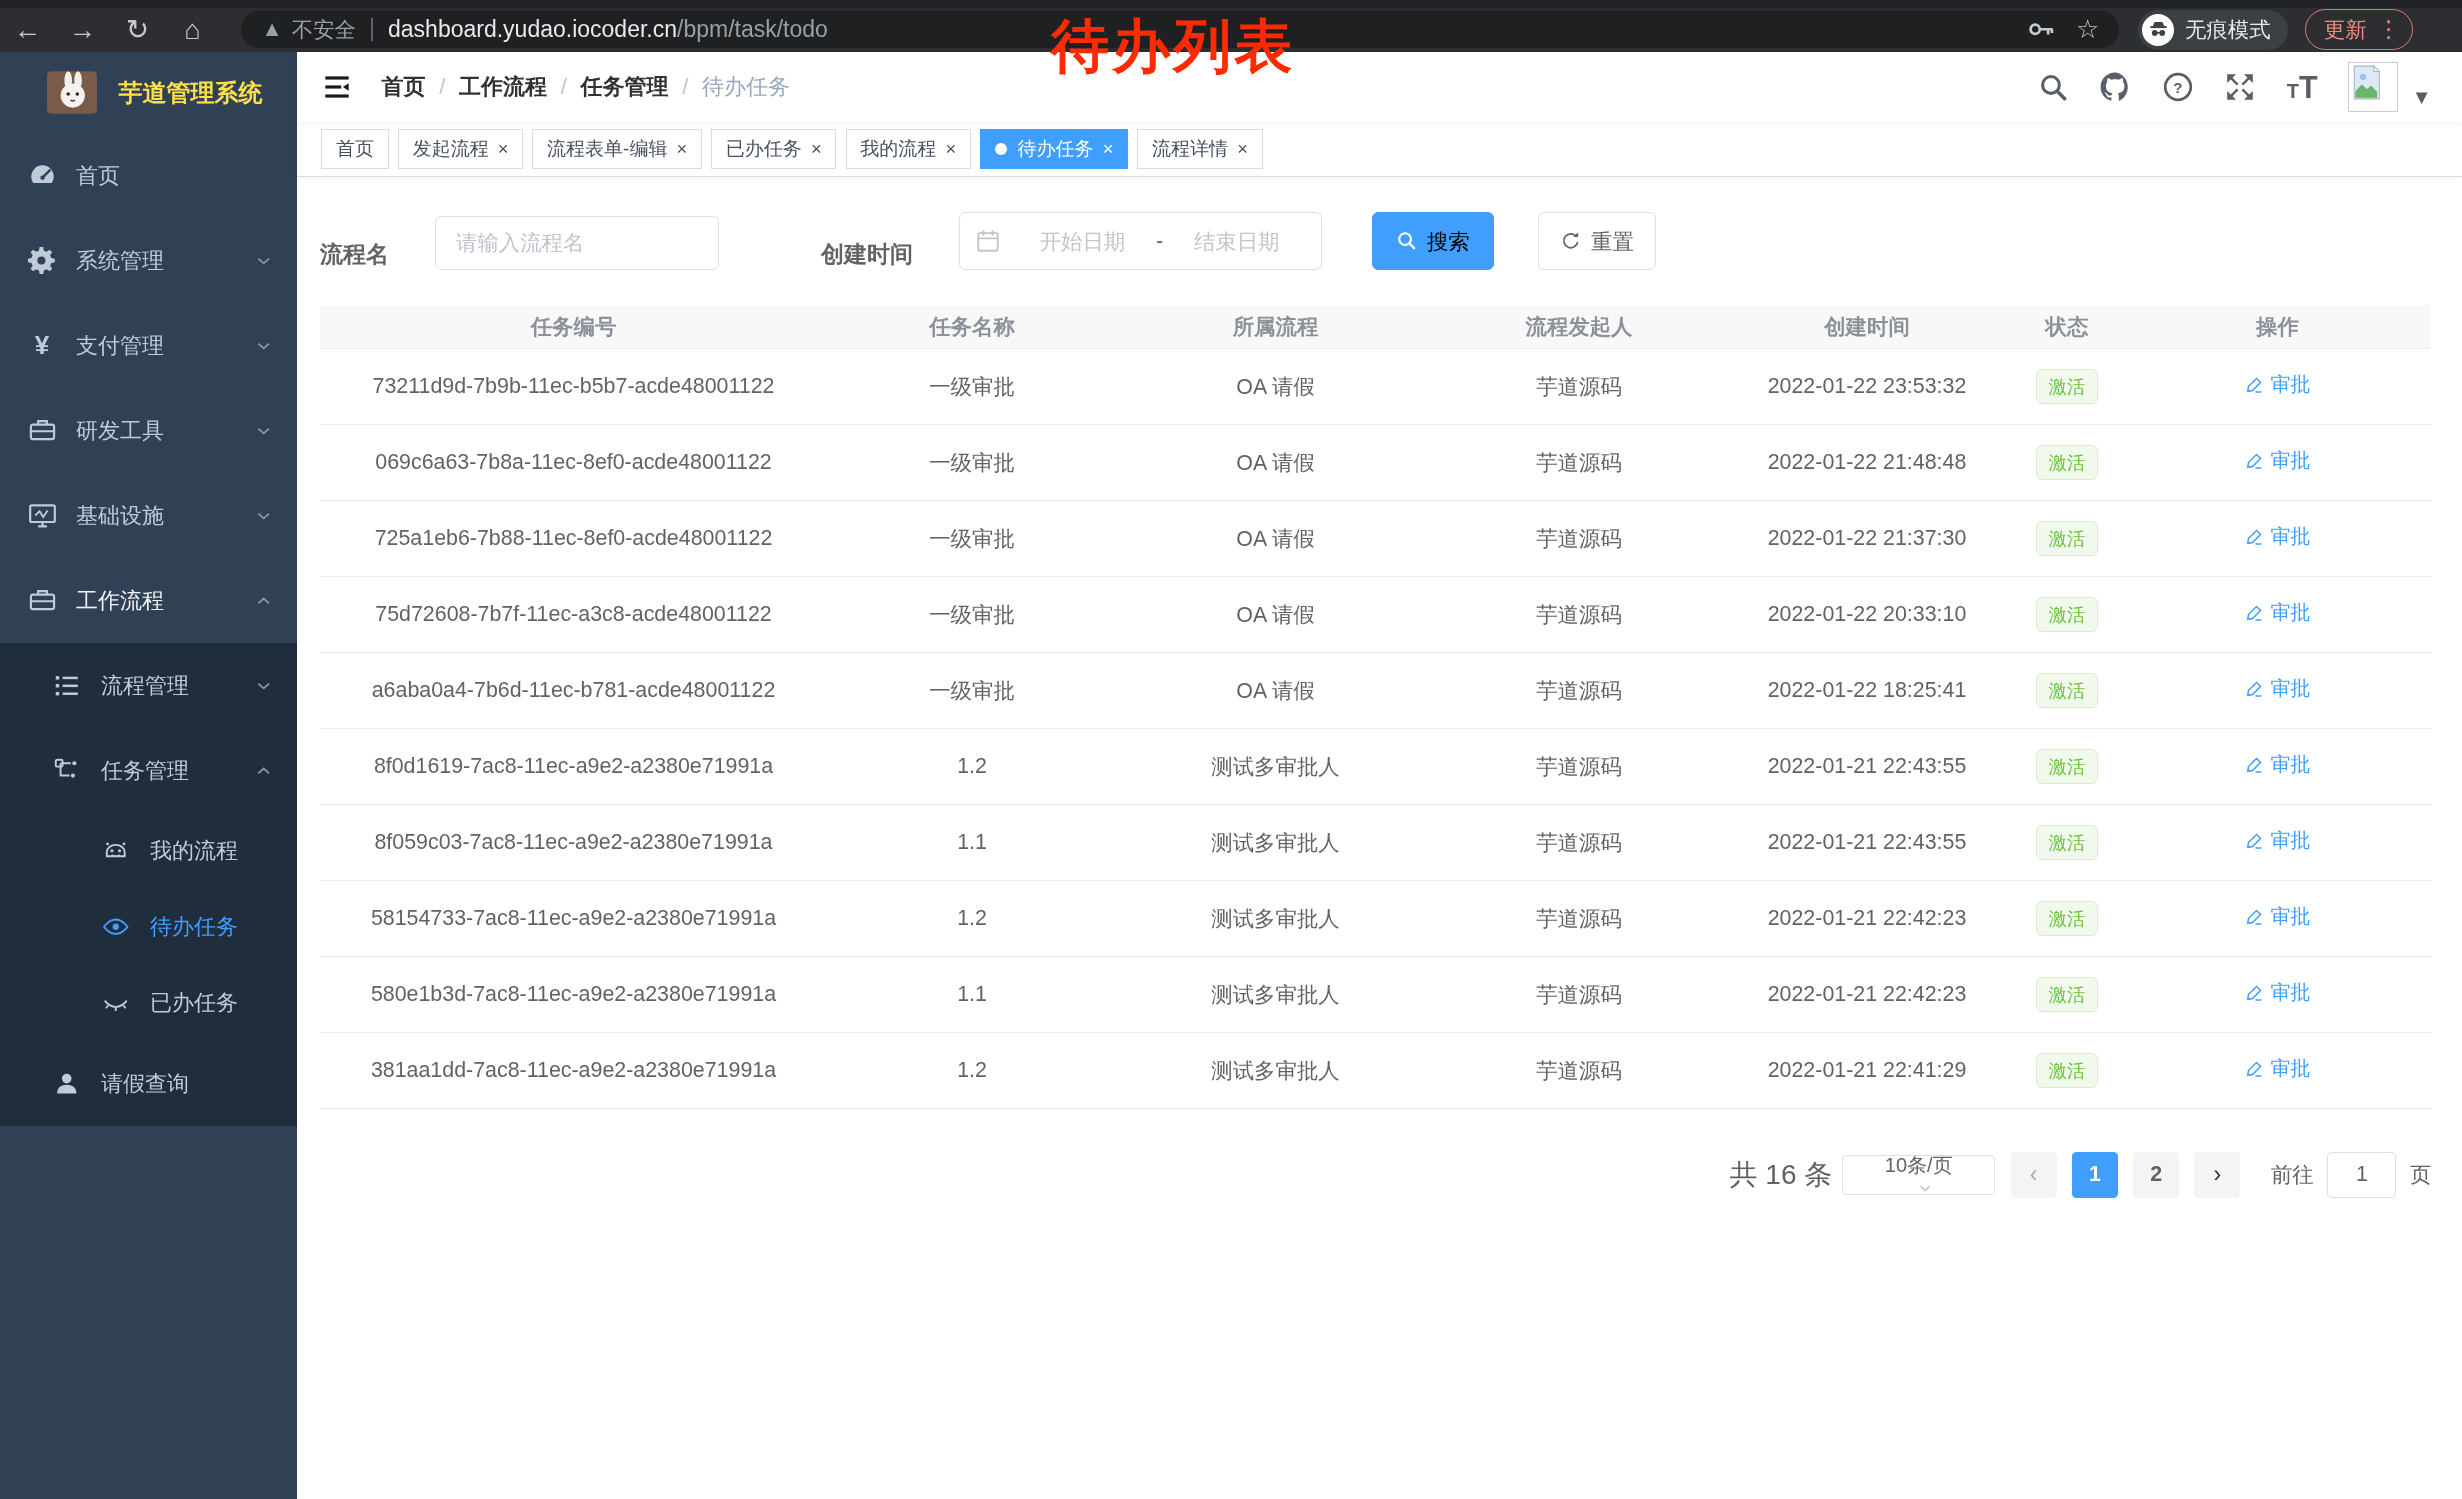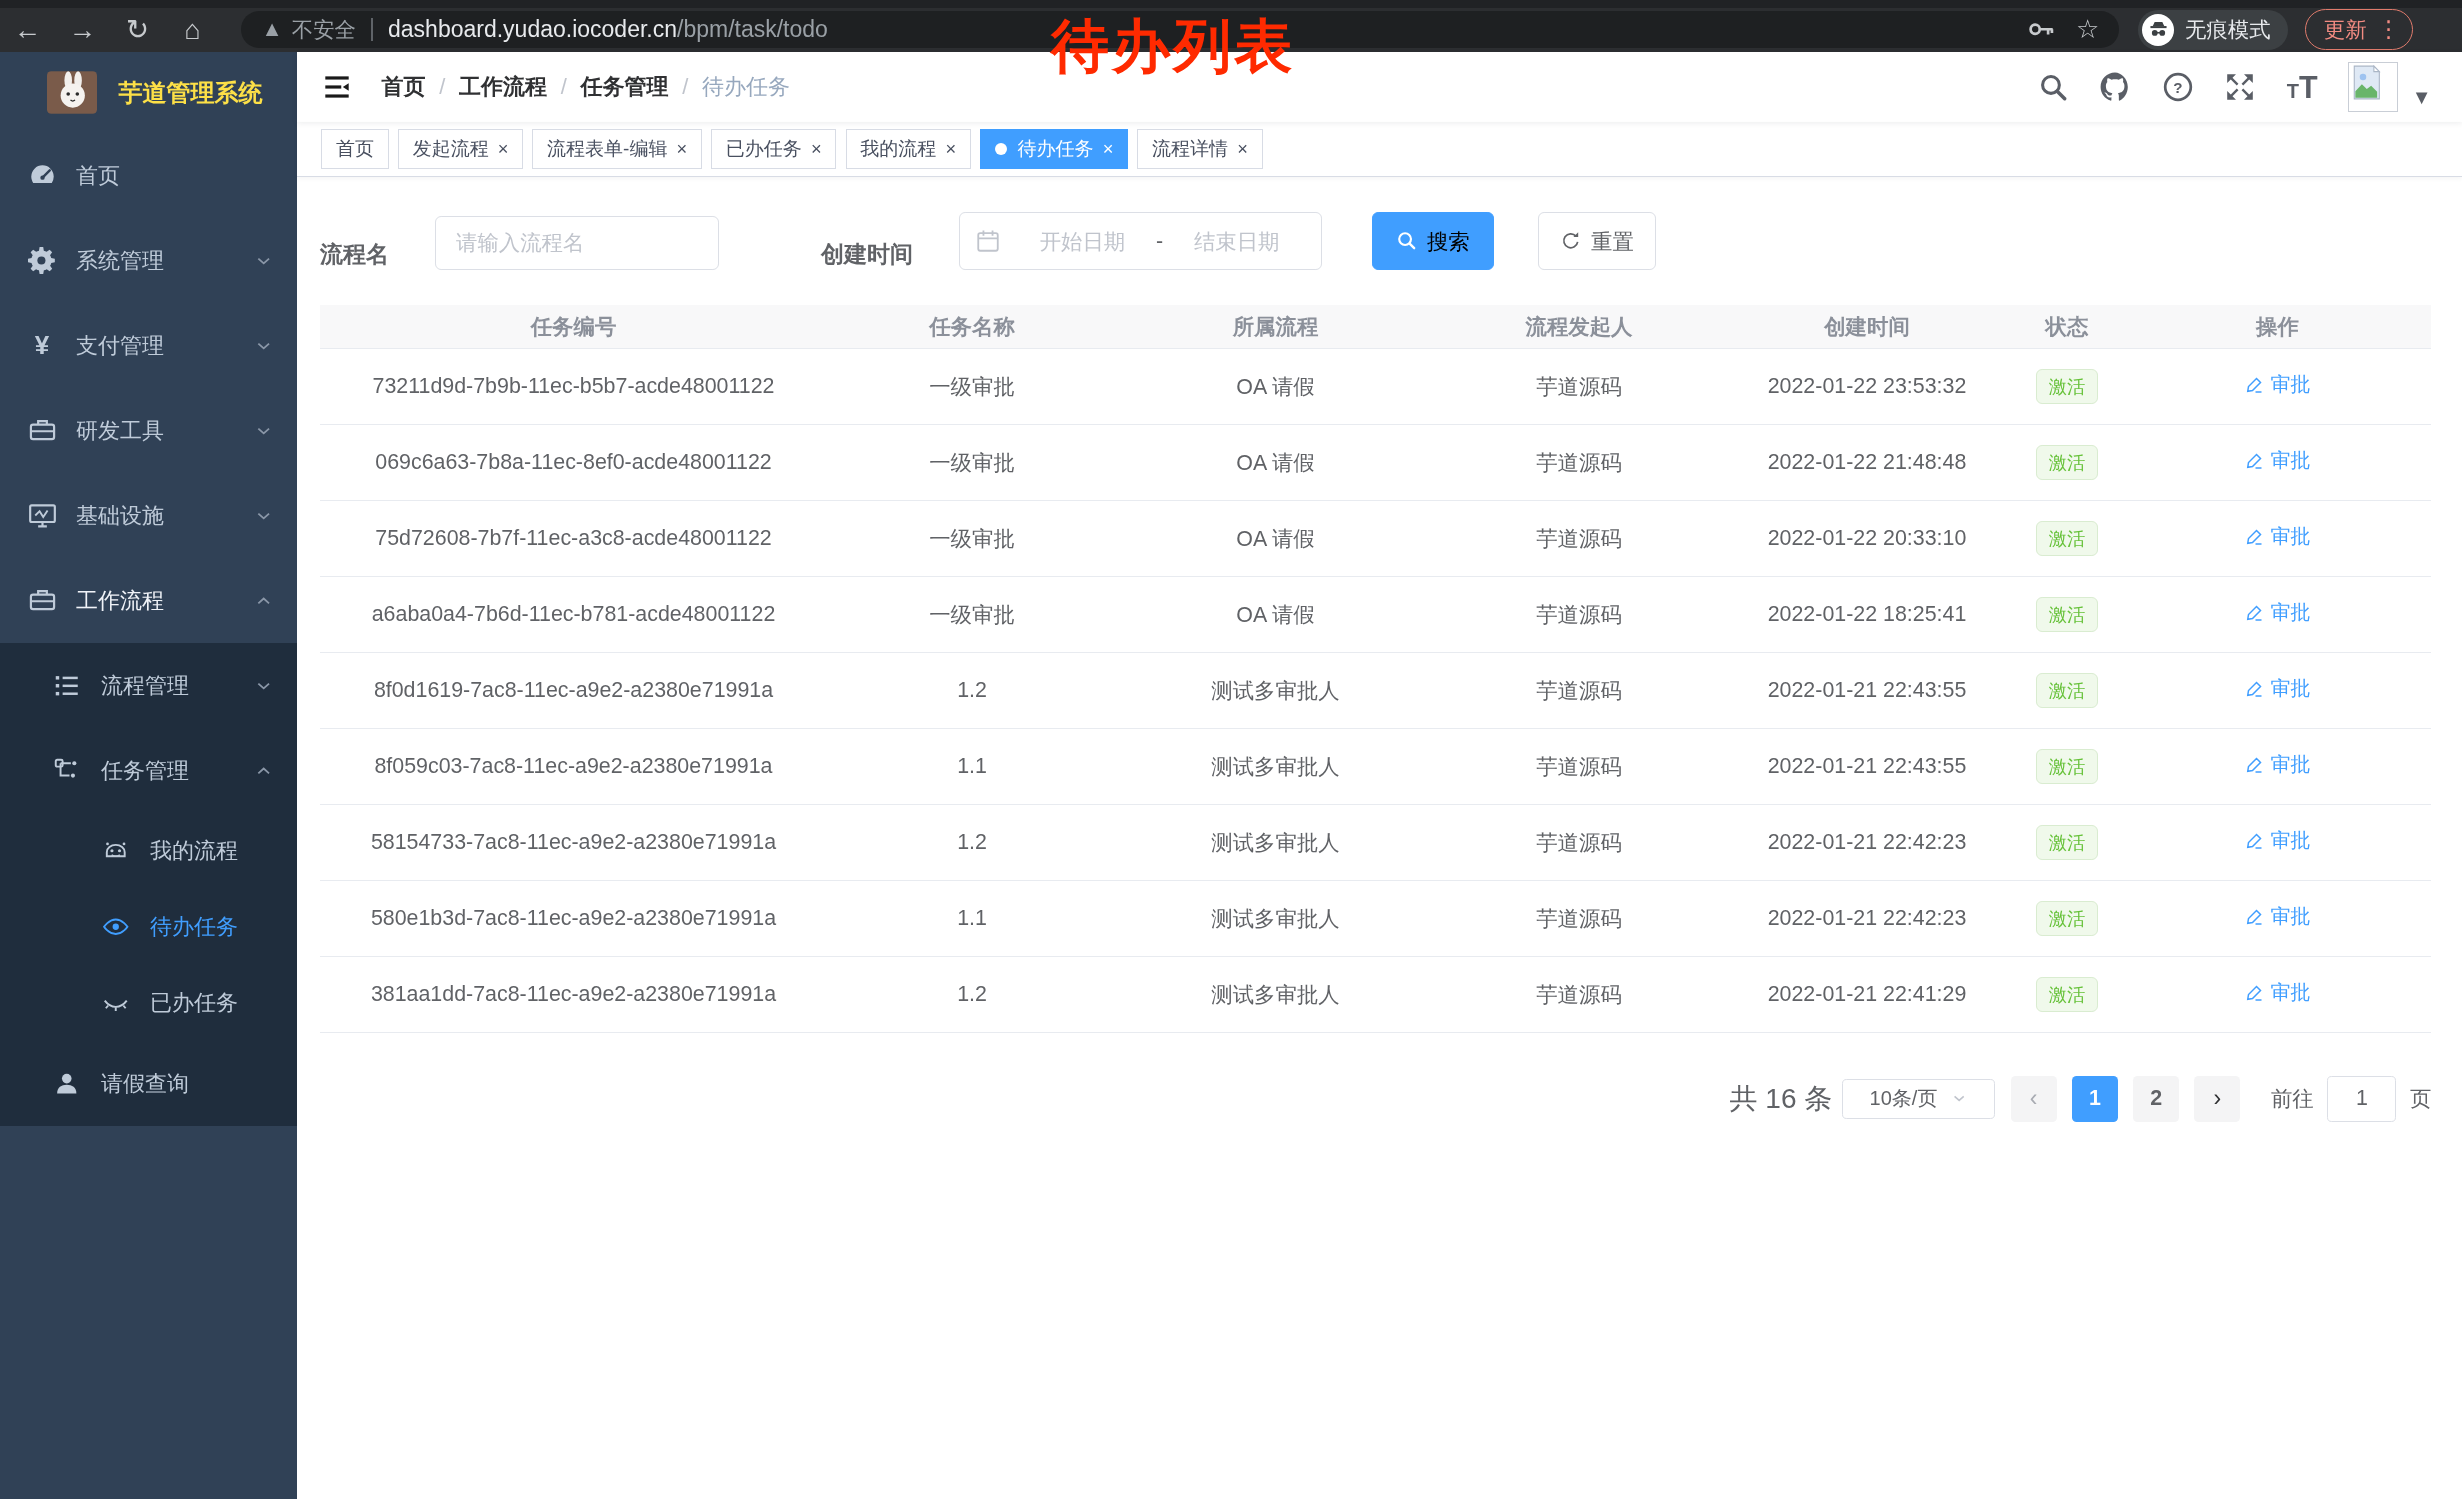--- a/index.html
+++ b/index.html
@@ -88,21 +88,21 @@
   .grid { width:2111px; border-collapse:collapse; margin-top:35px; table-layout:fixed; }
   .grid th { height:43px; background:#f8f8f9; color:#8b909a; font-size:21.4px; font-weight:600; text-align:center; }
   .grid td { height:76px; border-bottom:1.5px solid #e8ebf0; color:#606266; font-size:21.4px; text-align:center; }
   .grid tr.hdr { border-bottom:1.5px solid #e8ebf0; }
   .el-tag { display:inline-flex; align-items:center; justify-content:center; height:35px; padding:0 12.2px; background:#f0f9eb; border:1.5px solid #d9ecd0; border-radius:6.1px; color:#67c23a; font-size:18.3px; }
   .op-link { color:#409eff; font-size:20px; display:inline-flex; align-items:center; cursor:pointer; }
   .op-link .b-icon { display:flex; margin-right:6.1px; }
 
   .pager { display:flex; align-items:center; justify-content:flex-end; margin-top:43px; }
   .pg-total { color:#606266; font-size:28px; margin-right:10px; }
-  .pg-size { width:153px; height:40px; border:1.5px solid #dcdfe6; border-radius:4.6px; background:#fff; display:flex; align-items:center; justify-content:center; color:#606266; font-size:20px; cursor:pointer; }
+  .pg-size { width:153px; height:40px; border:1.5px solid #dcdfe6; border-radius:4.6px; background:#fff; display:flex; align-items:center; justify-content:center; color:#606266; font-size:20px; cursor:pointer;flex-direction:column; }
   .pg-size .pv-caret { color:#c0c4cc; margin-left:12.2px; display:flex; }
   .pg-btn { width:46px; height:46px; border-radius:4.6px; background:#f4f4f5; color:#a8abb2; display:flex; align-items:center; justify-content:center; font-size:23px; margin-left:15.3px; cursor:pointer; }
   .pg-btn.dark { color:#303133; }
   .pg-num { width:46px; height:46px; border-radius:4.6px; background:#f4f4f5; color:#606266; font-size:21.4px; font-weight:600; display:flex; align-items:center; justify-content:center; margin-left:15.3px; cursor:pointer; }
   .pg-num.active { background:#409eff; color:#fff; }
   .pg-goto { color:#606266; font-size:21.4px; margin-left:30.5px; }
   .pg-input { width:69px; height:46px; border:1.5px solid #dcdfe6; border-radius:4.6px; text-align:center; font-size:21.4px; color:#606266; margin:0 13.7px; font-family:inherit; }
   svg { display:block; }
 </style>
 </head>
@@ -518,20 +518,37 @@
                   <span class="b-icon">
                     <svg width="20" height="20" viewBox="0 0 40 40">
                       <path d="M25 7l8 8-16 16-9.5 1.5L9 23z" stroke="#409eff" stroke-width="3" fill="none"></path>
                       <path d="M23 34h12" stroke="#409eff" stroke-width="3"></path>
                     </svg>
                   </span>
                   <span>审批</span>
                 </span></td>
         </tr>
         <tr>
+          <td>725a1eb6-7b88-11ec-8ef0-acde48001122</td>
+              <td>一级审批</td>
+              <td>OA 请假</td>
+              <td>芋道源码</td>
+              <td>2022-01-22 21:37:30</td>
+          <td><span class="el-tag">激活</span></td>
+          <td><span class="op-link">
+                  <span class="b-icon">
+                    <svg width="20" height="20" viewBox="0 0 40 40">
+                      <path d="M25 7l8 8-16 16-9.5 1.5L9 23z" stroke="#409eff" stroke-width="3" fill="none"></path>
+                      <path d="M23 34h12" stroke="#409eff" stroke-width="3"></path>
+                    </svg>
+                  </span>
+                  <span>审批</span>
+                </span></td>
+        </tr>
+        <tr>
           <td>75d72608-7b7f-11ec-a3c8-acde48001122</td>
               <td>一级审批</td>
               <td>OA 请假</td>
               <td>芋道源码</td>
               <td>2022-01-22 20:33:10</td>
           <td><span class="el-tag">激活</span></td>
           <td><span class="op-link">
                   <span class="b-icon">
                     <svg width="20" height="20" viewBox="0 0 40 40">
                       <path d="M25 7l8 8-16 16-9.5 1.5L9 23z" stroke="#409eff" stroke-width="3" fill="none"></path>

